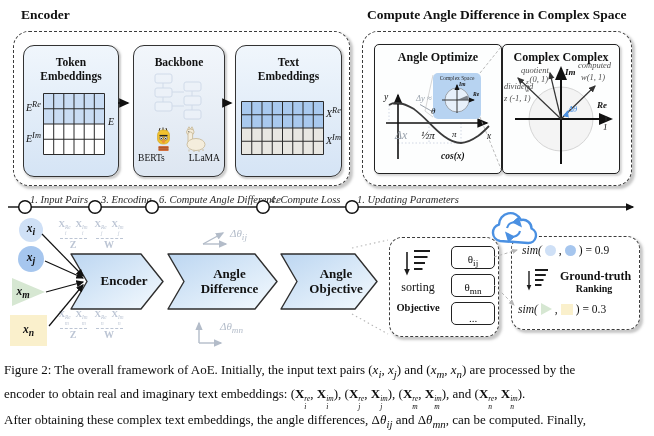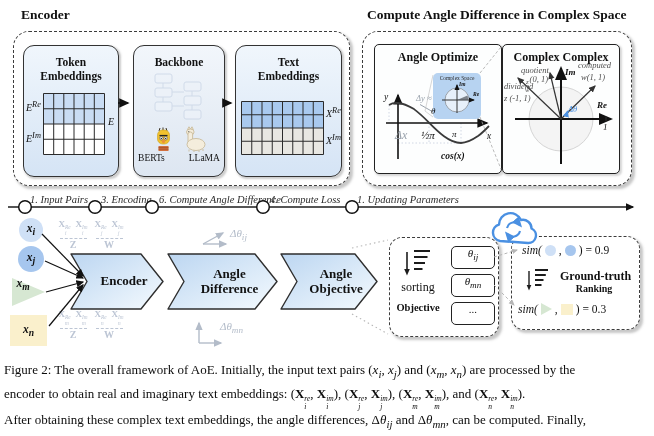--- a/index.html
+++ b/index.html
@@ -28,21 +28,21 @@
   .fdash{width:27px;border-top:1.5px dashed var(--faint);margin:2px auto 1px;}
   .fletter{font-weight:bold;font-size:10px;}
   .st{display:inline-flex;flex-direction:column;align-items:flex-start;font-size:58%;
       line-height:1.0;vertical-align:-0.45em;font-style:italic;font-weight:normal;}
   .vf{display:inline-flex;flex-direction:column;align-items:center;font-size:80%;line-height:1;vertical-align:-0.35em;}
   .vf span:first-child{border-bottom:0.8px solid #666;}
   .grayink{color:#9aa3ad;}
   .cdlbl{font-size:8.5px;font-style:italic;color:#4f4f4f;white-space:nowrap;line-height:1;}
   .axlbl{font-size:9px;font-weight:bold;font-style:italic;white-space:nowrap;line-height:1;}
   .predbox{border:1.4px solid #222;border-radius:5px;background:#fff;display:flex;
-           align-items:flex-start;justify-content:center;font-style:italic;font-size:11px;}
+           align-items:flex-end;justify-content:center;font-size:11px;}
   .simline{display:flex;align-items:center;gap:3px;font-size:11.5px;white-space:nowrap;}
   .c1{width:11px;height:11px;border-radius:50%;background:var(--shape-blue-light);display:inline-block;}
   .c2{width:11px;height:11px;border-radius:50%;background:var(--shape-blue);display:inline-block;}
   .tri{width:0;height:0;border-top:6px solid transparent;border-bottom:6px solid transparent;
        border-left:11px solid var(--shape-green);display:inline-block;}
   .sq{width:12px;height:11px;background:var(--shape-yellow);display:inline-block;}
   .cap{font-size:13px;line-height:19.4px;white-space:nowrap;color:#0c0c0c;}
   .ghost{opacity:.75;}
 </style>
 </head>
@@ -200,21 +200,21 @@
   <div class="abs tlabel" style="left:270px;top:194px">4. Compute Loss</div>
   <div class="abs tlabel" style="left:357px;top:194px">1. Updating Parameters</div>
 
   <div class="abs" style="left:19px;top:218px;width:24px;height:24px;border-radius:50%;background:var(--shape-blue-light);display:flex;align-items:center;justify-content:center">
     <span class="shape-label">x<sub>i</sub></span>
   </div>
   <div class="abs" style="left:18px;top:246px;width:26px;height:26px;border-radius:50%;background:var(--shape-blue);display:flex;align-items:center;justify-content:center">
     <span class="shape-label">x<sub>j</sub></span>
   </div>
   <div class="abs" style="left:12px;top:278px;width:0;height:0;border-top:14px solid transparent;border-bottom:14px solid transparent;border-left:33px solid var(--shape-green)"></div>
-  <div class="abs shape-label" style="left:14px;top:277px;width:18px">x<sub>m</sub></div>
+  <div class="abs shape-label" style="left:14px;top:285px;width:18px">x<sub>m</sub></div>
   <div class="abs" style="left:10px;top:315px;width:37px;height:31px;background:var(--shape-yellow);display:flex;align-items:center;justify-content:center">
     <span class="shape-label">x<sub>n</sub></span>
   </div>
 
   <svg class="abs" style="left:70px;top:253px" width="96" height="57">
     <defs>
         <linearGradient id="cg1" x1="0" y1="0" x2="1" y2="1">
           <stop offset="0" style="stop-color:var(--chev-a)"></stop>
           <stop offset="1" style="stop-color:var(--chev-b)"></stop>
         </linearGradient>

